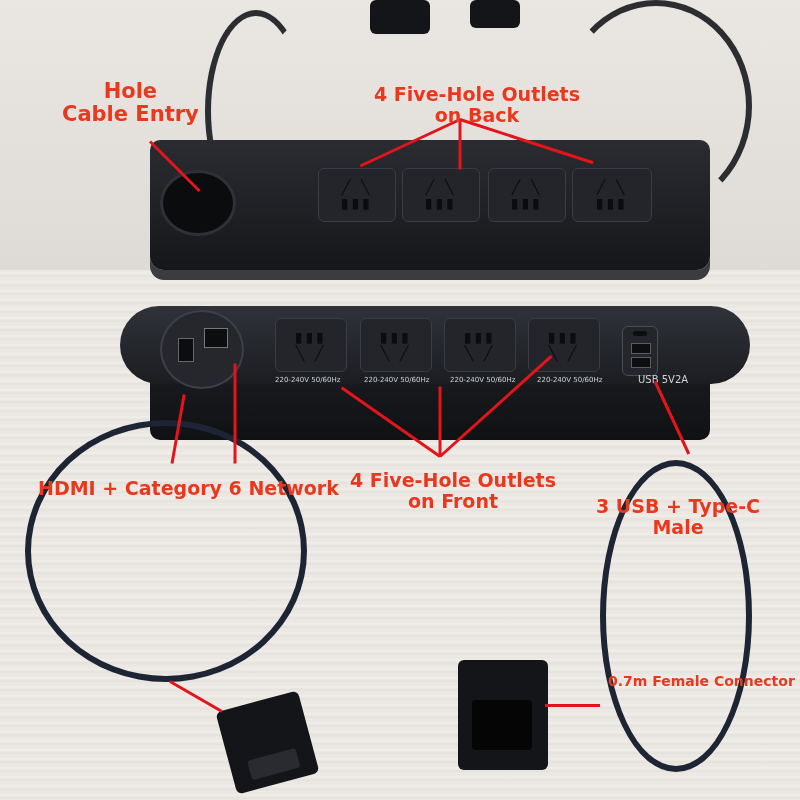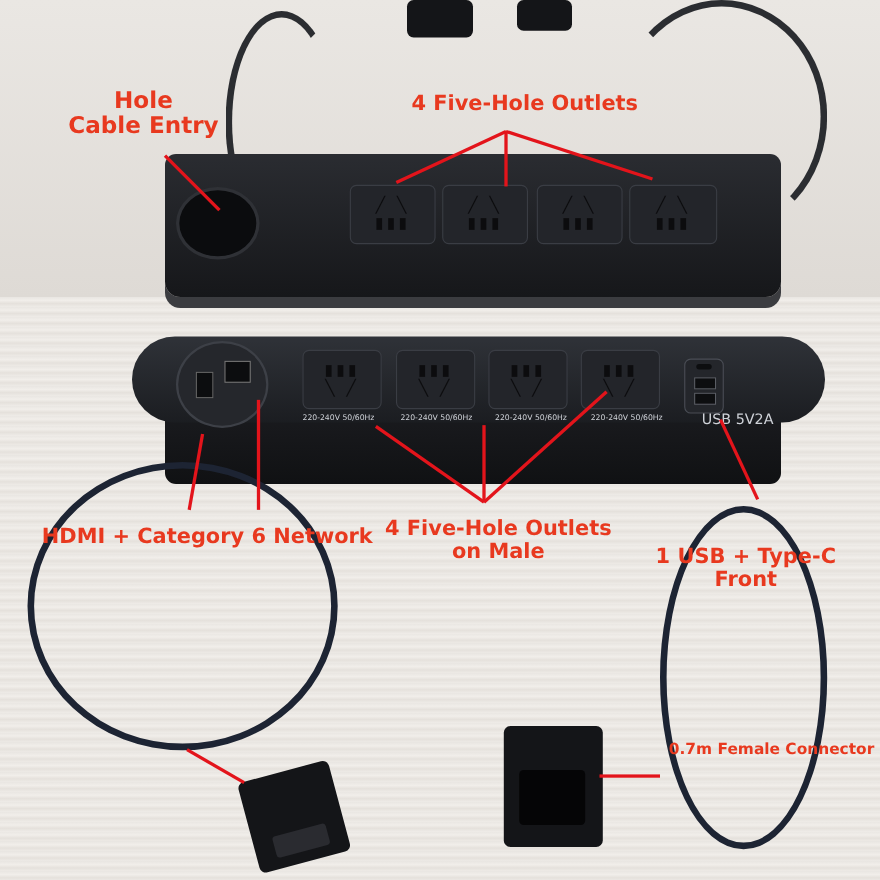--- a/index.html
+++ b/index.html
@@ -23,21 +23,21 @@
     background:linear-gradient(180deg,#1c1d21,#101113); border-radius:0 0 10px 10px; }
   .hole { position:absolute; left:160px; top:170px; width:70px; height:60px; border-radius:50%;
     background:#0b0c0e; border:3px solid #2f3136; }
   .outlet { position:absolute; background:#23252a; border:1px solid #3a3d44; border-radius:6px; }
   .outlet .pins { position:absolute; left:0; right:0; top:10px; text-align:center; color:#0c0c0e; font-size:14px; letter-spacing:3px; font-weight:bold; }
   .volt { position:absolute; color:#cfd2d8; font-size:7px; white-space:nowrap; }
   .round-port { position:absolute; left:160px; top:310px; width:80px; height:75px; border-radius:50%;
     background:#25272c; border:2px solid #3d4047; }
   .usb-box { position:absolute; left:622px; top:326px; width:34px; height:48px; border:1px solid #4a4d55; border-radius:6px; background:#24262b; }
   .usb-slot { position:absolute; left:8px; width:18px; height:9px; background:#0d0e10; border:1px solid #5a5d64; }
-  .usb-text { position:absolute; left:638px; top:374px; color:#cfd2d8; font-size:13px; }
+  .usb-text { position:absolute; left:638px; top:374px; color:#cfd2d8; font-size:10px; }
   .cable { position:absolute; border:6px solid #1d2433; border-radius:50%; }
   .plug { position:absolute; background:#141518; border-radius:6px; }
   .arrow { position:absolute; height:3px; background:#e3141b; transform-origin:0 50%; }
 </style>
 </head>
 <body>
 
 <div id="stage">
   <div class="wall"></div>
 
@@ -111,24 +111,25 @@
   <div class="arrow" style="left:655px;top:380px;width:80px;transform:rotate(65deg);"></div>
   <div class="arrow" style="left:170px;top:680px;width:60px;transform:rotate(30deg);"></div>
   <div class="arrow" style="left:545px;top:704px;width:55px;transform:rotate(0deg);"></div>
 
   <div class="label l-lg" style="left:62px;top:80px;">
     <div>Hole</div>
     <div>Cable Entry</div>
   </div>
   <div class="label l-md" style="left:374px;top:84px;">
     <div>4 Five-Hole Outlets</div>
+    <div>on Back</div>
   </div>
   <div class="label l-md" style="left:38px;top:478px;">HDMI + Category 6 Network</div>
   <div class="label l-md" style="left:350px;top:470px;">
     <div>4 Five-Hole Outlets</div>
-    <div>on Male</div>
+    <div>on Front</div>
   </div>
   <div class="label l-md" style="left:596px;top:496px;">
-    <div>1 USB + Type-C</div>
-    <div>Front</div>
+    <div>3 USB + Type-C</div>
+    <div>Male</div>
   </div>
   <div class="label l-sm" style="left:608px;top:674px;">0.7m Female Connector</div>
 </div>
 
 </body></html>

